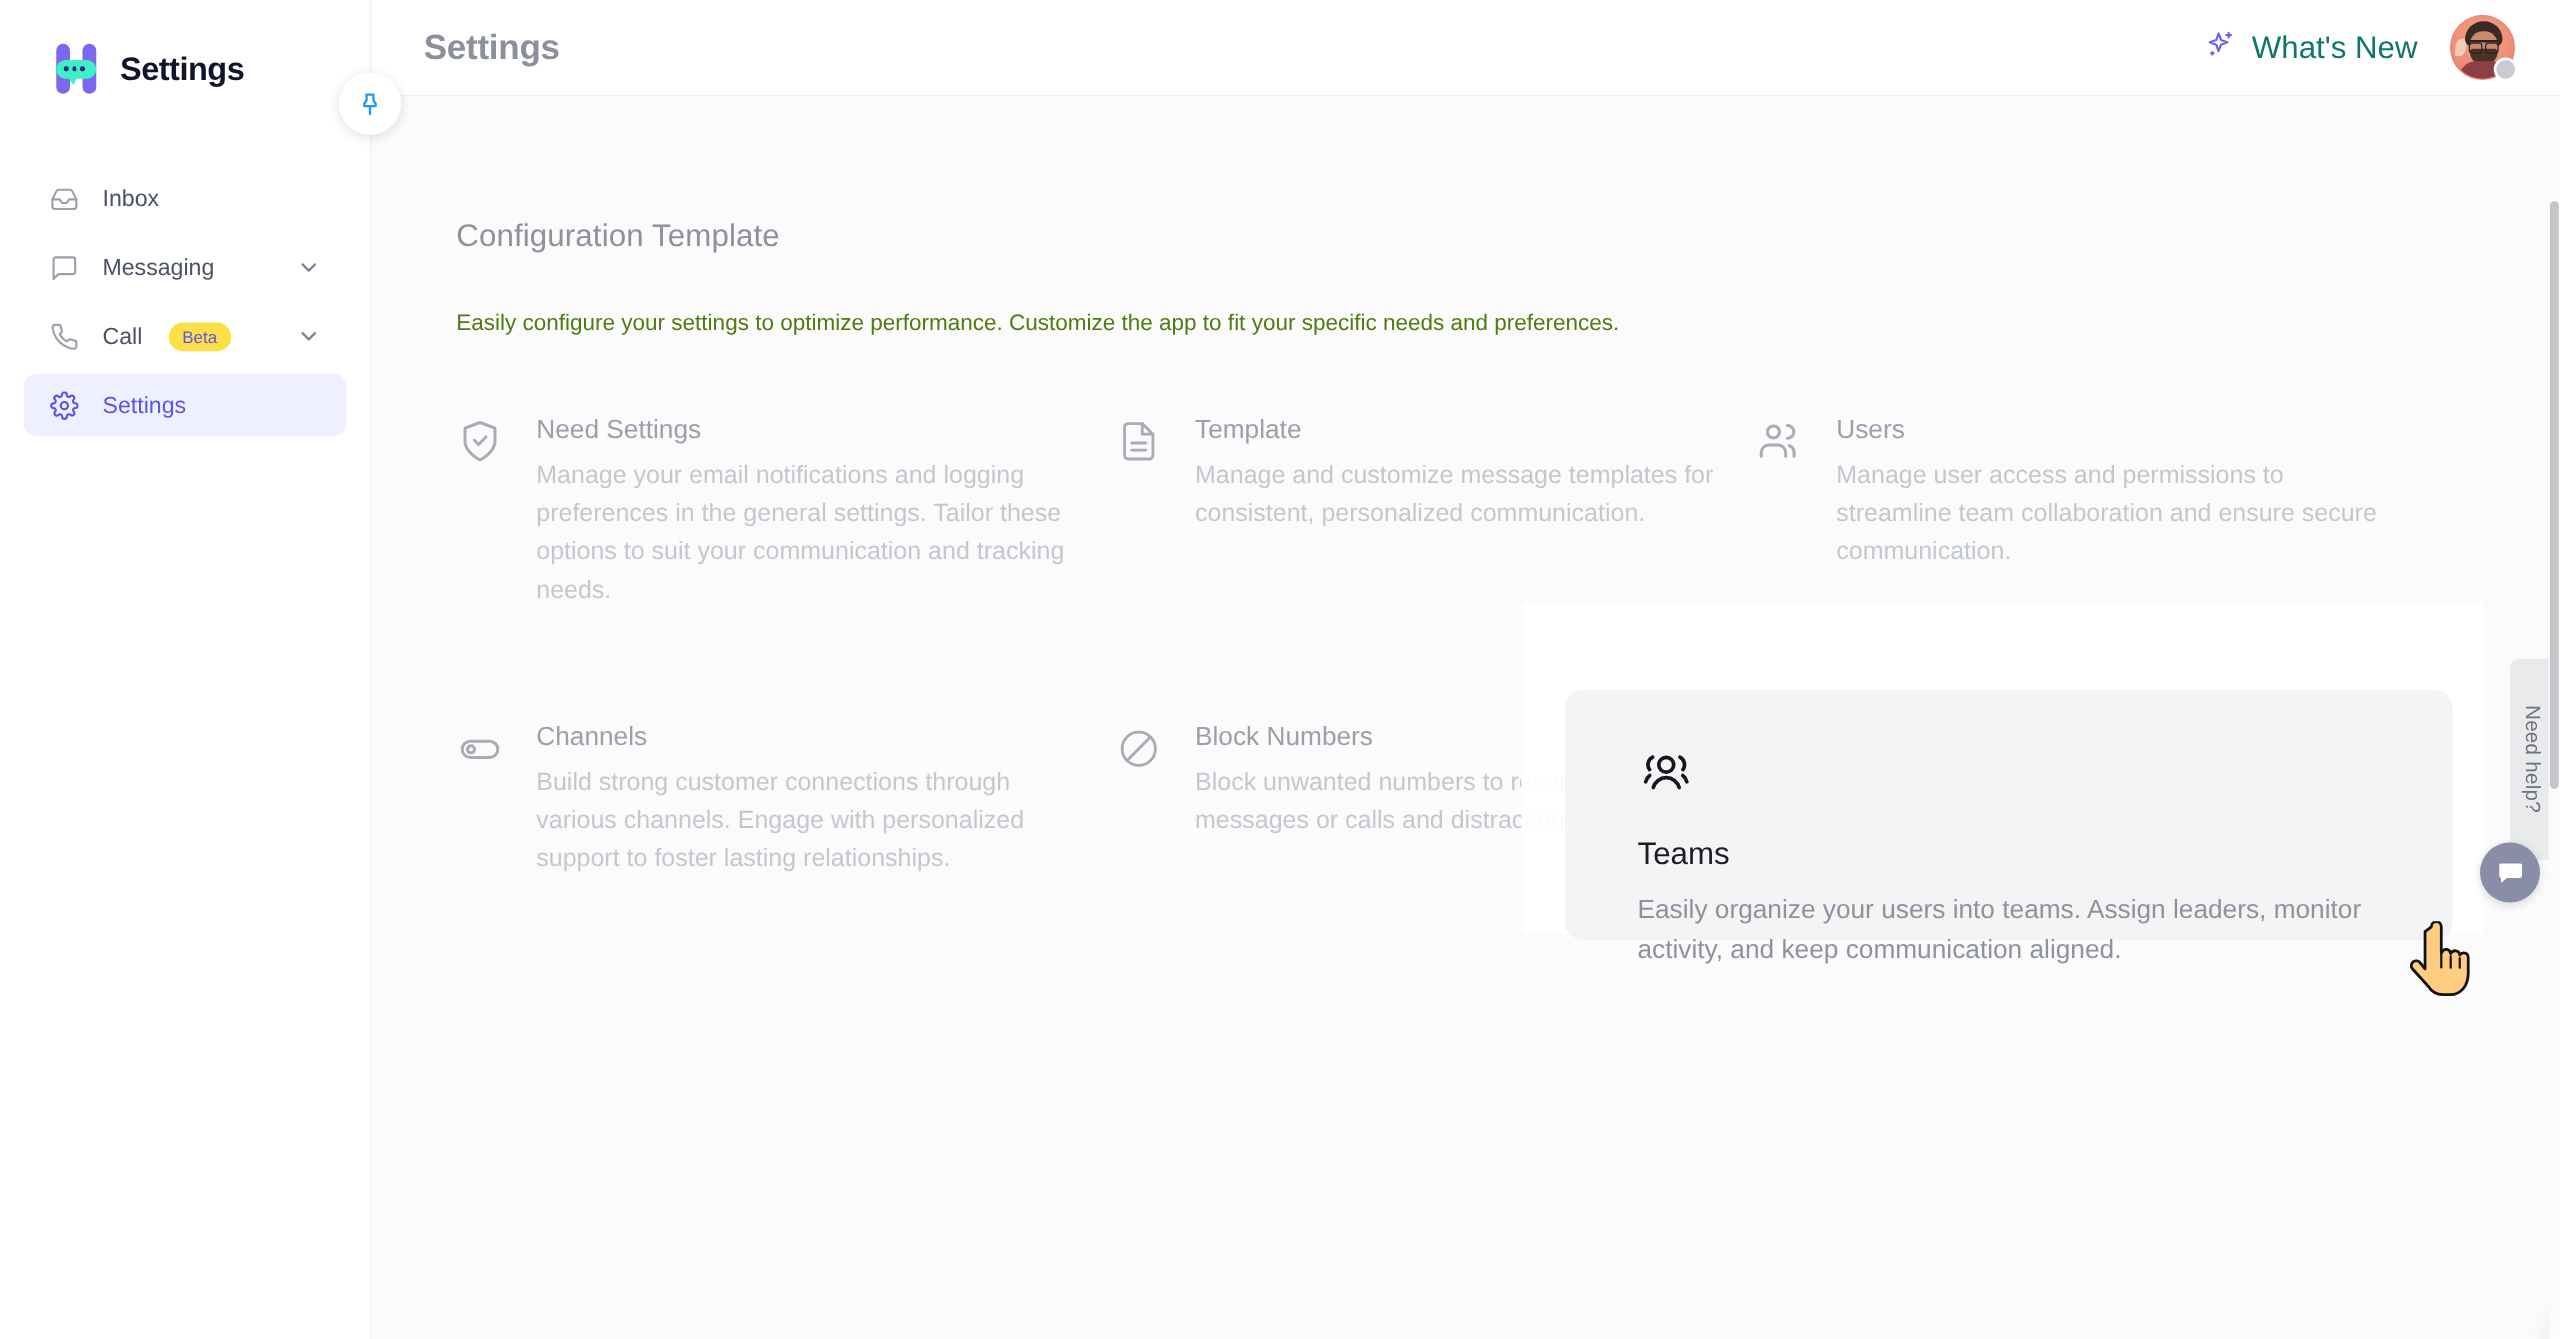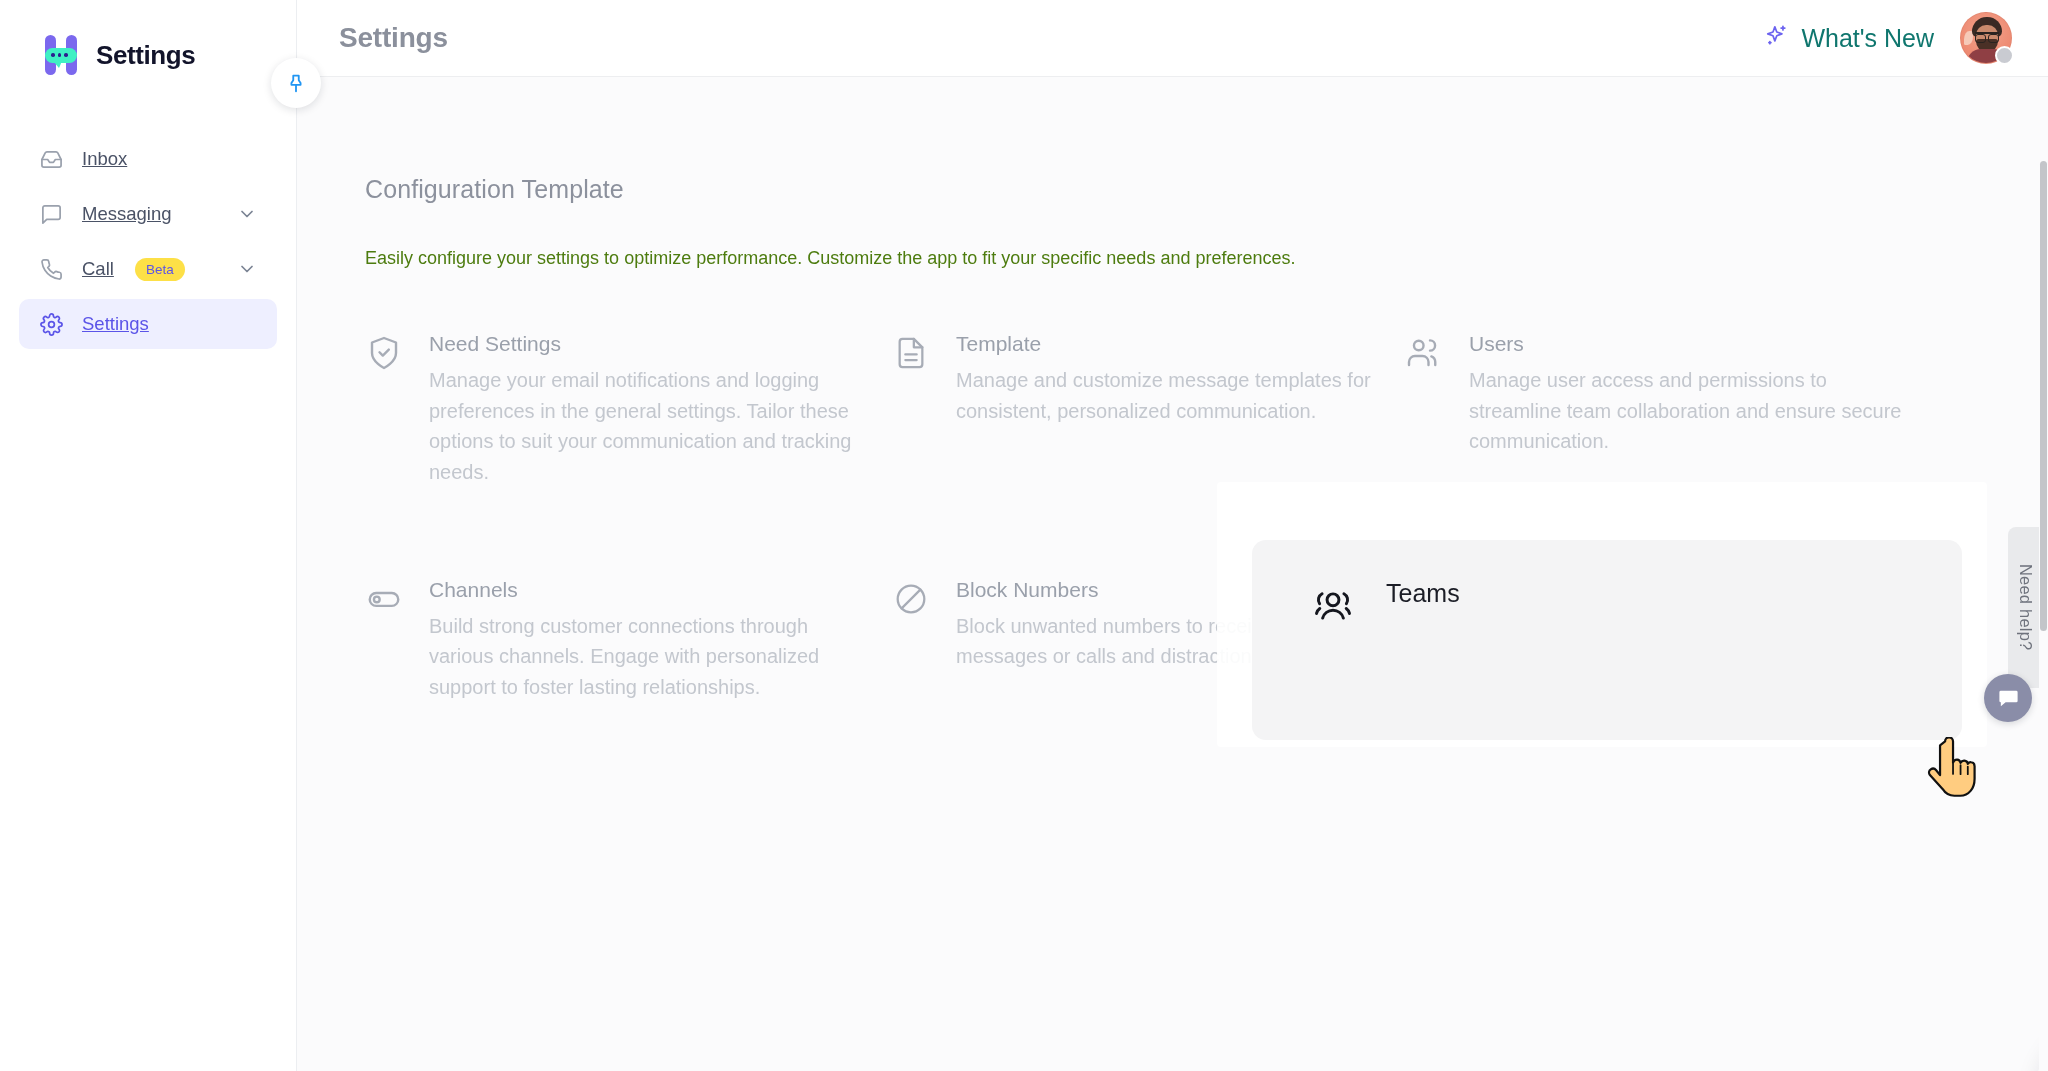--- a/index.html
+++ b/index.html
@@ -64,21 +64,21 @@
 
   .nav { padding: 56px 19px 0 19px; display: flex; flex-direction: column; gap: 5px; }
   .nav-item {
     display: flex; align-items: center; gap: 19px;
     height: 50px; padding: 0 20px;
     border-radius: 10px; cursor: pointer;
     color: #4a5266; font-size: 18.5px;
     position: relative;
   }
   .nav-item .ic { width: 24px; height: 24px; flex: 0 0 24px; display:flex; align-items:center; justify-content:center;}
-  .nav-item .lbl { white-space: nowrap; text-decoration: underline; }
+  .nav-item .lbl { white-space: nowrap; }
   .nav-item .chev { margin-left: auto; display:flex; }
   .nav-item.active { background: #eeefff; color: #5b54e8; font-weight: 500; }
   .badge-beta {
     background: #fde047; color: #5b54e8;
     font-size: 13.5px; padding: 4px 11px; border-radius: 999px;
     margin-left: 2px; font-weight: 500;
   }
 
   
   .main { flex: 1; height: 1071px; position: relative; background: #fbfbfc; overflow: hidden; }
@@ -135,27 +135,28 @@
   .hover-panel {
     position: absolute;
     left: 920px; top: 405px;
     width: 770px; height: 265px;
     background: rgba(255,255,255,0.92);
     border-radius: 4px;
     z-index: 30;
   }
   .teams-card {
     position: absolute;
-    left: 955px; top: 463px;
+    left: 955px; top: 475px;
     width: 710px; height: 200px;
     background: #f4f4f5;
     border-radius: 14px;
     z-index: 31;
     display: flex; gap: 30px;
     padding: 40px 44px 0 58px;
+    flex-direction: column;
   }
   .teams-card .t-ic { flex: 0 0 46px; width: 46px; height: 46px; margin-top: 2px; }
   .teams-card .t-name { font-size: 25px; color: #1b1d26; font-weight: 400; line-height: 1.1; }
   .teams-card .t-desc { margin-top: 14px; font-size: 21px; color: #8d929e; line-height: 1.56; }
 
   
   .cursor { position: absolute; left: 1629px; top: 660px; z-index: 60; pointer-events: none; }
 
   
   .need-help {
@@ -397,20 +398,21 @@
             <circle cx="12" cy="9.3" r="3.1"></circle>
             <path d="M6.6 18.8a5.6 5.6 0 0 1 10.8 0"></path>
             <path d="M5 11.3a3.6 3.6 0 0 1 1.3-5.2"></path>
             <path d="M19 11.3a3.6 3.6 0 0 0-1.3-5.2"></path>
             <path d="M3.4 16.4a4.4 4.4 0 0 1 1.7-2.6"></path>
             <path d="M20.6 16.4a4.4 4.4 0 0 0-1.7-2.6"></path>
           </svg>
         </span>
         <div>
           <div class="t-name">Teams</div>
+          <div class="t-desc">Easily organize your users into teams. Assign leaders, monitor activity, and keep communication aligned.</div>
         </div>
       </div>
 
       <div class="cursor">
         <svg width="52" height="62" viewBox="0 0 34 42">
           <path d="M12.3 3.0c0-1.6 1.2-2.8 2.7-2.8s2.7 1.2 2.7 2.8v14.4c.5-1.3 1.4-2.2 2.8-2.1 1.3.1 2.1 1.0 2.3 2.2.5-1.0 1.4-1.6 2.6-1.5 1.3.1 2.2 1.0 2.3 2.3.5-.8 1.3-1.3 2.3-1.2 1.4.1 2.3 1.2 2.3 2.7v8.4c0 6.7-4.0 11.6-9.7 11.6h-4.0c-3.8 0-6.1-1.6-8.0-4.6L1.9 25.6c-.8-1.3-.5-2.9.7-3.7 1.2-.8 2.8-.5 3.7.6l2.6 3.3V5.6z" fill="#ffcc80" stroke="#111111" stroke-width="1.5" stroke-linejoin="round"></path>
           <path d="M17.7 18.0v7M22.8 19.0v6.2M27.7 20.0v5.2" fill="none" stroke="#111111" stroke-width="1.2" stroke-linecap="round"></path>
         </svg>
       </div>
 

